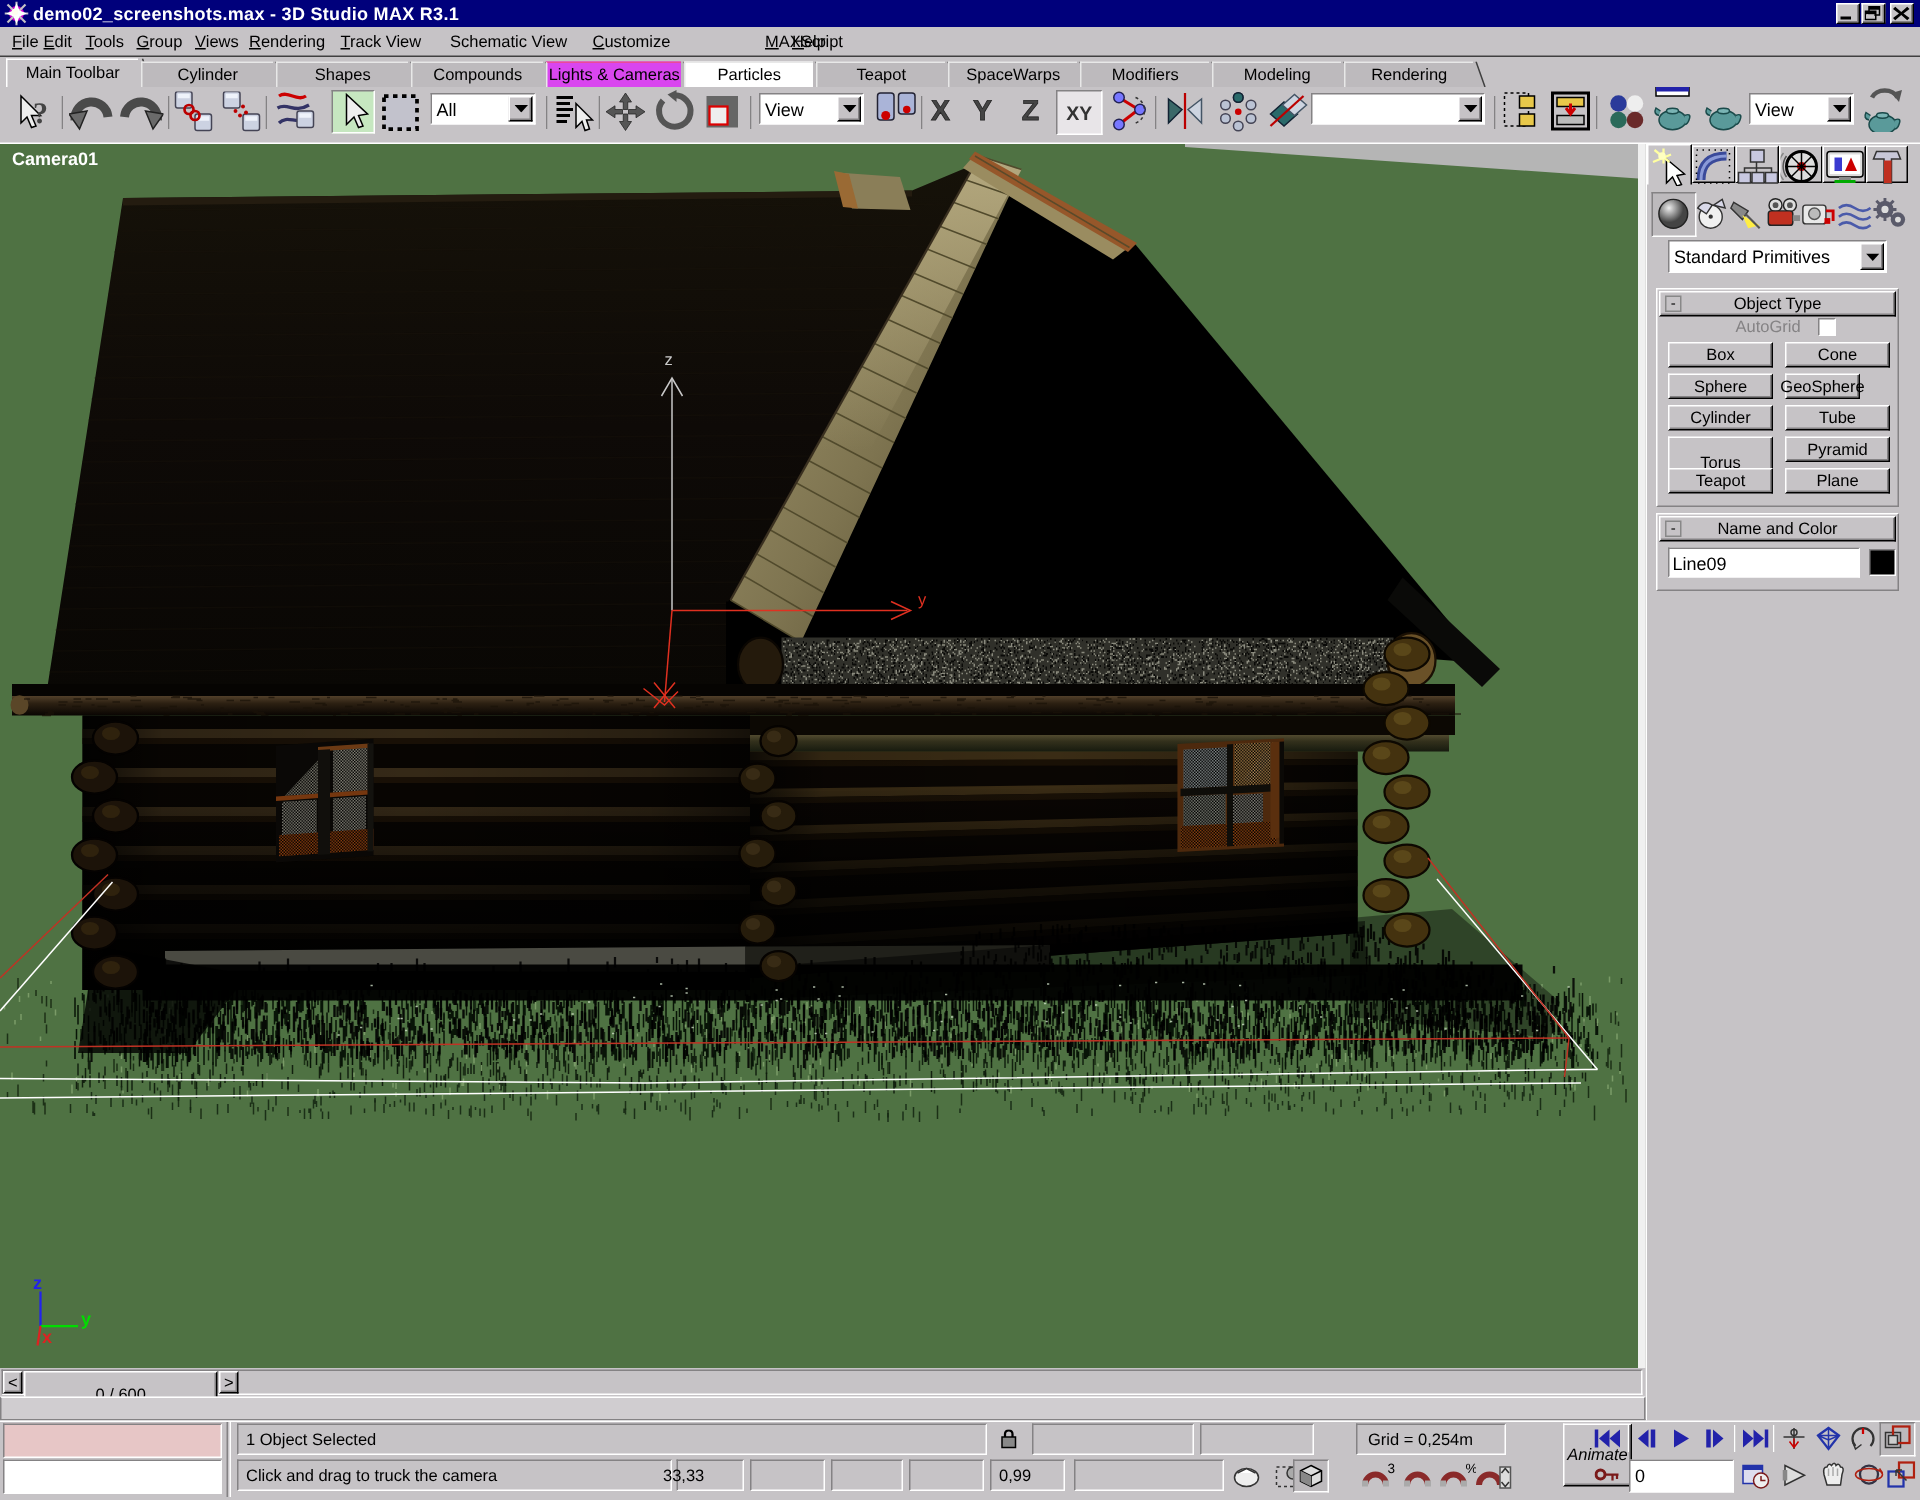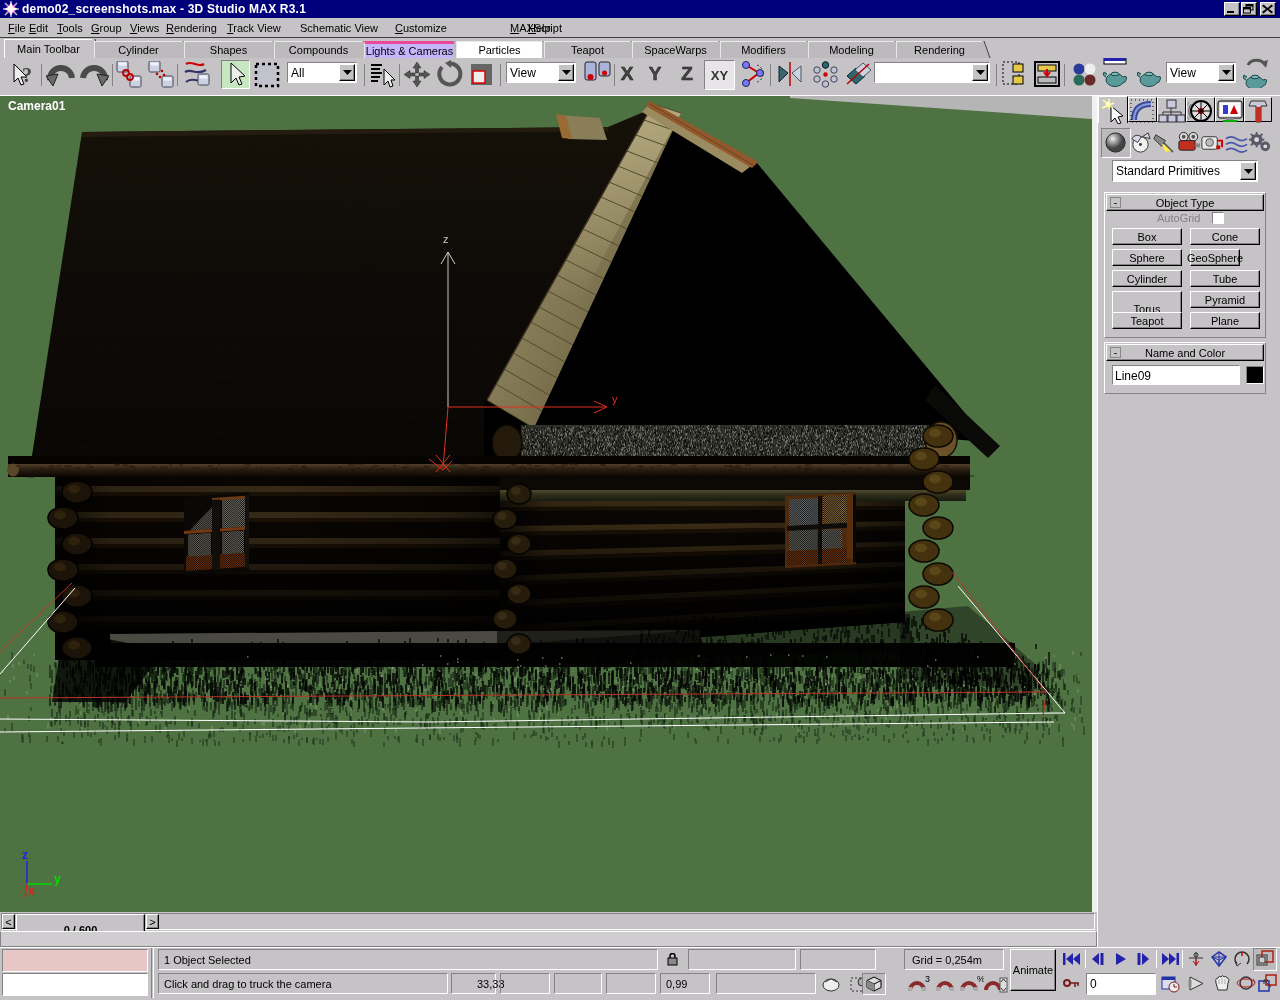--- a/index.html
+++ b/index.html
@@ -69,21 +69,21 @@
 <div class="abs ctext" style="left:184px;top:41px;width:88px;height:17px;background:#bdbabd;border-left:1px solid #e8e8e8;border-top:1px solid #e8e8e8;font-size:11px;">Shapes</div>
 <svg class="abs" style="left:272px;top:41px;" width="9" height="17">
     <polygon points="0,0 2,0 8,17 0,17" fill="#bdbabd"></polygon>
     <line x1="2" y1="0" x2="8" y2="17" stroke="#404040"></line>
   </svg>
 <div class="abs ctext" style="left:274px;top:41px;width:88px;height:17px;background:#bdbabd;border-left:1px solid #e8e8e8;border-top:1px solid #e8e8e8;font-size:11px;">Compounds</div>
 <svg class="abs" style="left:362px;top:41px;" width="9" height="17">
     <polygon points="0,0 2,0 8,17 0,17" fill="#bdbabd"></polygon>
     <line x1="2" y1="0" x2="8" y2="17" stroke="#404040"></line>
   </svg>
-<div class="abs ctext" style="left:364px;top:41px;width:90px;height:17px;background:#c4b5fd;border-left:1px solid #e8e8e8;border-top:3px solid #ec4899;font-size:11px;">Lights &amp; Cameras</div>
+<div class="abs ctext" style="left:364px;top:41px;width:90px;height:17px;background:#d946ef;border-left:1px solid #e8e8e8;border-top:1px solid #ec4899;font-size:11px;">Lights &amp; Cameras</div>
 <svg class="abs" style="left:454px;top:41px;" width="9" height="17">
     <polygon points="0,0 2,0 8,17 0,17" fill="#bdbabd"></polygon>
     <line x1="2" y1="0" x2="8" y2="17" stroke="#404040"></line>
   </svg>
 <div class="abs ctext" style="left:456px;top:41px;width:86px;height:17px;background:#ffffff;border-left:1px solid #e8e8e8;border-top:1px solid #e8e8e8;font-size:11px;">Particles</div>
 <svg class="abs" style="left:542px;top:41px;" width="9" height="17">
     <polygon points="0,0 2,0 8,17 0,17" fill="#bdbabd"></polygon>
     <line x1="2" y1="0" x2="8" y2="17" stroke="#404040"></line>
   </svg>
 <div class="abs ctext" style="left:544px;top:41px;width:86px;height:17px;background:#bdbabd;border-left:1px solid #e8e8e8;border-top:1px solid #e8e8e8;font-size:11px;">Teapot</div>
@@ -705,21 +705,21 @@
 <div class="panel" style="left:1104px;top:342px;width:162px;height:52px;border-color:#fff #848284 #848284 #fff;"></div>
 <div class="btn" style="left:1106px;top:344px;width:158px;height:17px;"></div>
 <div class="abs ctext" style="left:1106px;top:345px;width:158px;height:15px;font-size:11px;">Name and Color</div>
 <div class="abs ctext" style="left:1110px;top:347px;width:11px;height:11px;border:1px solid #888;font-size:10px;">-</div>
 <div class="sunk white" style="left:1112px;top:365px;width:128px;height:20px;border-color:#848284 #fff #fff #848284;"></div>
 <div class="abs" style="left:1115px;top:369px;font-size:12px;">Line09</div>
 <div class="sunk" style="left:1246px;top:366px;width:18px;height:18px;background:#000;"></div>
 <div class="abs" style="left:0;top:912px;width:1097px;height:19px;background:#c6c3c6;"></div>
 <div class="sunk" style="left:1px;top:913px;width:1094px;height:17px;border-color:#848284 #fff #fff #848284;"></div>
 <div class="btn ctext" style="left:2px;top:914px;width:13px;height:15px;">&lt;</div>
-<div class="btn ctext" style="left:16px;top:914px;width:129px;height:32px;font-size:11px;font-weight:bold;">0 / 600</div>
+<div class="btn ctext" style="left:16px;top:914px;width:129px;height:32px;font-size:11px;">0 / 600</div>
 <div class="btn ctext" style="left:146px;top:914px;width:13px;height:15px;">&gt;</div>
 <div class="abs" style="left:0;top:931px;width:1097px;height:16px;background:#d0cdd0;border:1px solid #848284;border-top-color:#fff;"></div>
 <div class="abs" style="left:0;top:947px;width:1280px;height:53px;background:#c6c3c6;border-top:1px solid #fff;"></div>
 <div class="sunk" style="left:2px;top:949px;width:146px;height:23px;background:#e7c6c6;border-color:#848284 #fff #fff #848284;"></div>
 <div class="sunk white" style="left:2px;top:973px;width:146px;height:23px;border-color:#848284 #fff #fff #848284;"></div>
 <div class="abs" style="left:151px;top:948px;width:3px;height:50px;border-left:1px solid #848284;border-right:1px solid #fff;"></div>
 <div class="sunk" style="left:158px;top:949px;width:500px;height:21px;border-color:#848284 #fff #fff #848284;"></div>
 <div class="abs" style="left:164px;top:954px;font-size:11px;">1 Object Selected</div>
 <div class="abs ctext" style="left:662px;top:949px;width:20px;height:21px;">
     <svg width="11" height="13" viewBox="0 0 11 13">
@@ -727,21 +727,21 @@
       <path d="M3 5 V3 a2.5 2.5 0 0 1 5 0 V5" fill="none" stroke="#000" stroke-width="1.5"></path>
     </svg>
   </div>
 <div class="sunk" style="left:688px;top:949px;width:108px;height:21px;border-color:#848284 #fff #fff #848284;"></div>
 <div class="sunk" style="left:800px;top:949px;width:76px;height:21px;border-color:#848284 #fff #fff #848284;"></div>
 <div class="sunk" style="left:904px;top:949px;width:100px;height:21px;border-color:#848284 #fff #fff #848284;"></div>
 <div class="abs" style="left:912px;top:954px;font-size:11px;">Grid = 0,254m</div>
 <div class="sunk" style="left:158px;top:973px;width:290px;height:21px;border-color:#848284 #fff #fff #848284;"></div>
 <div class="abs" style="left:164px;top:978px;font-size:11px;">Click and drag to truck the camera</div>
 <div class="sunk" style="left:451px;top:973px;width:45px;height:21px;border-color:#848284 #fff #fff #848284;"></div>
-<div class="abs" style="left:477px;top:978px;font-size:11px;text-align:right;">33,33</div>
+<div class="abs" style="left:442px;top:978px;font-size:11px;text-align:right;">33,33</div>
 <div class="sunk" style="left:500px;top:973px;width:50px;height:21px;border-color:#848284 #fff #fff #848284;"></div>
 <div class="sunk" style="left:554px;top:973px;width:48px;height:21px;border-color:#848284 #fff #fff #848284;"></div>
 <div class="sunk" style="left:606px;top:973px;width:50px;height:21px;border-color:#848284 #fff #fff #848284;"></div>
 <div class="sunk" style="left:660px;top:973px;width:50px;height:21px;border-color:#848284 #fff #fff #848284;"></div>
 <div class="abs" style="left:666px;top:978px;font-size:11px;">0,99</div>
 <div class="sunk" style="left:716px;top:973px;width:100px;height:21px;border-color:#848284 #fff #fff #848284;"></div>
 <svg class="abs" style="left:820px;top:974px" width="22" height="20" viewBox="0 0 22 20">
     <ellipse cx="11" cy="11" rx="8" ry="6" fill="#eee" stroke="#333"></ellipse>
     <path d="M5 8 L11 5 L17 8" fill="#fff" stroke="#333"></path>
   </svg>
@@ -772,21 +772,21 @@
     <path d="M4 16 A7 7 0 1 1 18 16" fill="none" stroke="#8a2a2a" stroke-width="4"></path>
     <rect x="2" y="13" width="4" height="4" fill="#aaa"></rect>
     <rect x="16" y="13" width="4" height="4" fill="#aaa"></rect>
     <text x="19" y="8" font-size="9" fill="#000">%</text>
   </svg>
 <svg class="abs" style="left:982px;top:974px" width="26" height="22" viewBox="0 0 26 22">
     <path d="M4 16 A7 7 0 1 1 18 16" fill="none" stroke="#8a2a2a" stroke-width="4"></path>
     <rect x="18" y="4" width="7" height="14" fill="#ddd" stroke="#555"></rect>
     <path d="M19 8 l2.5 -3 l2.5 3 M19 14 l2.5 3 l2.5 -3" fill="none" stroke="#333"></path>
   </svg>
-<div class="btn ctext" style="left:1010px;top:949px;width:46px;height:42px;font-size:11px;">Animate</div>
+<div class="btn ctext" style="left:1042px;top:949px;width:46px;height:42px;font-size:11px;font-style:italic;">Animate</div>
 <svg class="abs" style="left:1063px;top:951px" width="18" height="16" viewBox="0 0 18 16">
     <rect x="0" y="2" width="2.5" height="12" fill="#2222aa"></rect>
     <polygon points="10,2 10,14 3,8" fill="#2222aa"></polygon>
     <polygon points="17,2 17,14 10,8" fill="#2222aa"></polygon>
   </svg>
 <div class="abs" style="left:1085px;top:950px;width:1px;height:18px;background:#848284;border-right:1px solid #fff;"></div>
 <svg class="abs" style="left:1090px;top:951px" width="15" height="16" viewBox="0 0 15 16">
     <polygon points="9,2 9,14 2,8" fill="#2222aa"></polygon>
     <rect x="10.5" y="2" width="3" height="12" fill="#2222aa"></rect>
   </svg>

